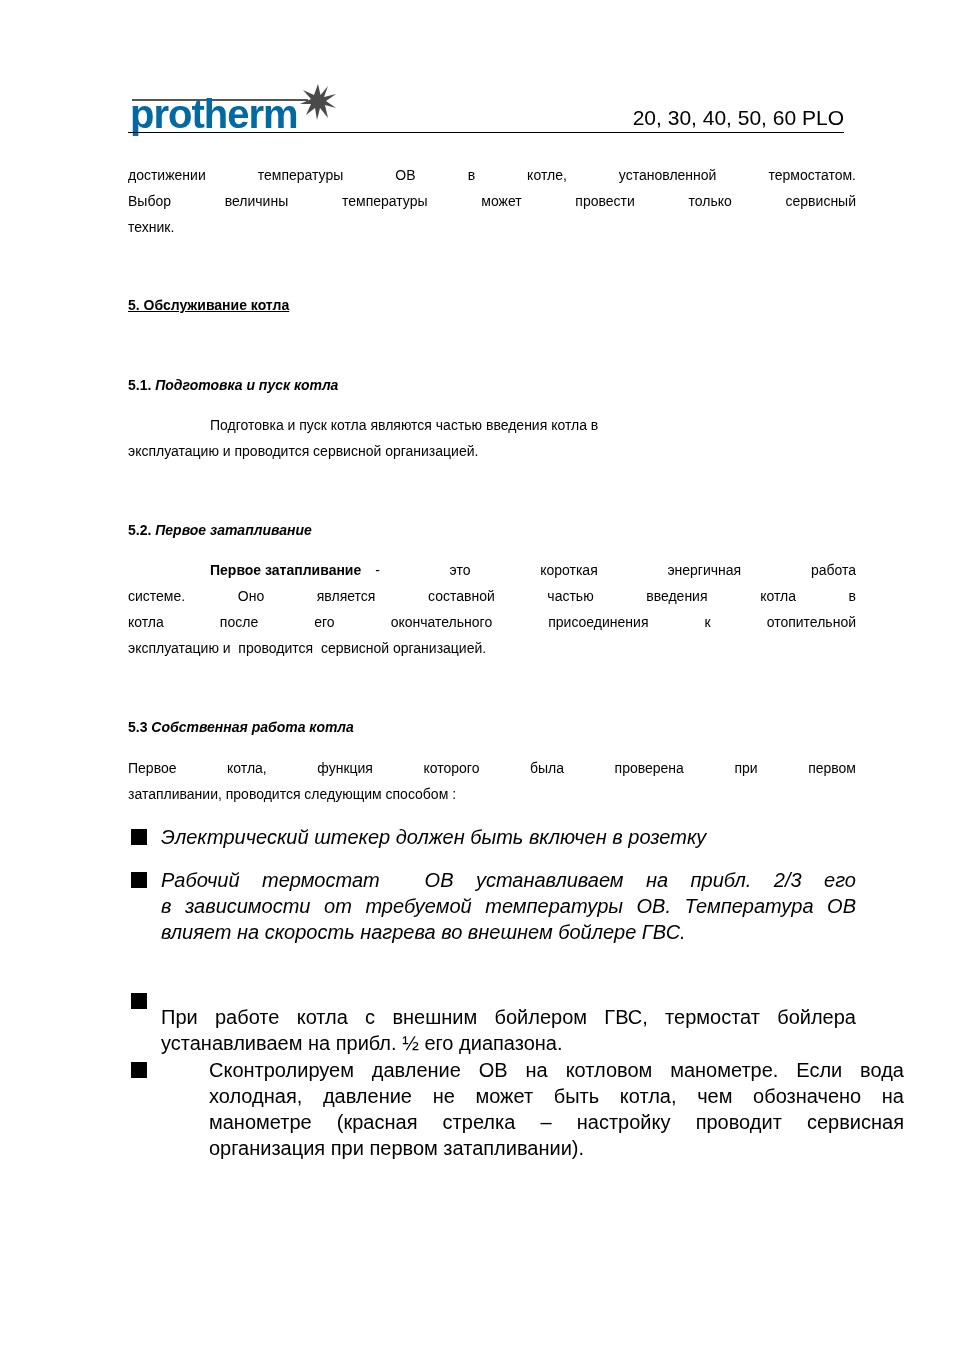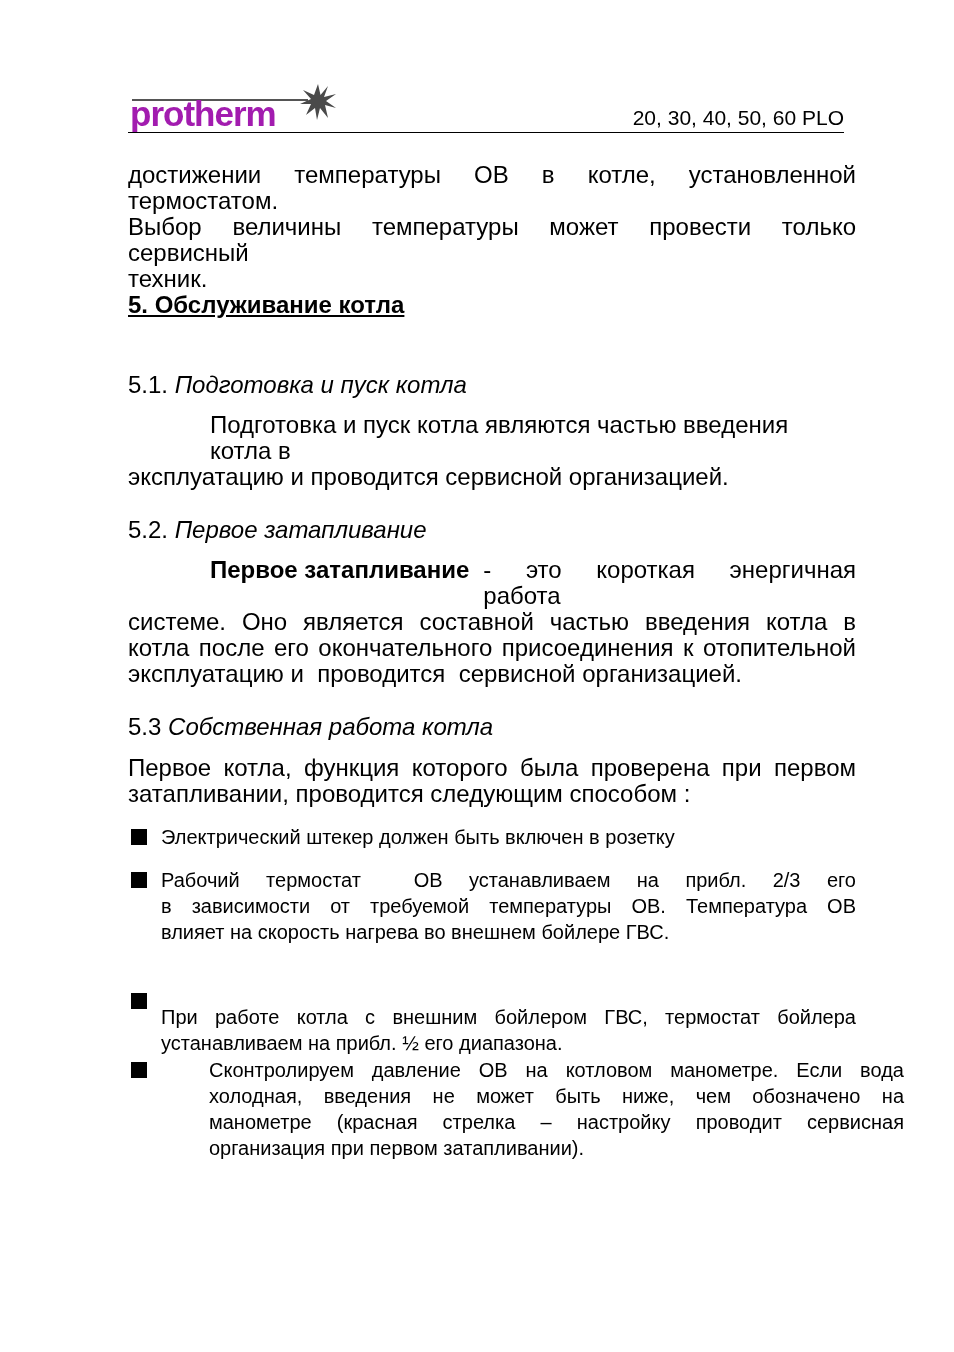--- a/index.html
+++ b/index.html
@@ -5,29 +5,29 @@
   html, body { margin: 0; padding: 0; background: #ffffff; }
   body { width: 954px; height: 1352px; position: relative; overflow: hidden;
          font-family: "Liberation Sans", sans-serif; color: #000; }
   .page { position: absolute; left: 0; top: 0; width: 954px; height: 1352px; }
 
   
   .header { position: absolute; left: 128px; top: 82px; width: 716px; height: 60px; }
   .logo { position: absolute; left: 0; top: 0; width: 220px; height: 60px; }
   .logo-topline { position: absolute; left: 4px; top: 17px; width: 176px; height: 2px; background: #555; }
   .logo-text { position: absolute; left: 2px; top: 12px; font-family: "Liberation Sans", sans-serif;
-               font-weight: bold; font-size: 35px; letter-spacing: -1px; color: #a21caf; line-height: 40px; }
+               font-weight: bold; font-size: 40px; letter-spacing: -1px; color: #0369a1; line-height: 40px; }
   .logo-star { position: absolute; left: 170px; top: 0px; width: 40px; height: 40px; }
   .header-rule { position: absolute; left: 0; top: 50px; width: 716px; height: 1px; background: #000; }
   .model { position: absolute; right: 0; top: 24px; font-size: 21px; line-height: 24px; }
 
   
-  .t { position: absolute; left: 128px; width: 728px; font-size: 24px; line-height: 26px; }
+  .t { position: absolute; left: 128px; width: 728px; font-size: 14px; line-height: 26px; }
   .h1 { font-weight: bold; text-decoration: underline; }
-  .h2 { font-weight: normal; }
+  .h2 { font-weight: bold; }
   .h2 i { font-style: italic; }
   .bullet { position: absolute; left: 131px; width: 16px; height: 16px; background: #000; }
   .bt { position: absolute; left: 161px; width: 695px; font-size: 20px; line-height: 26px; text-align: justify; }
   .line { display: block; }
   .line.just { text-align: justify; text-align-last: justify; }
   .pagenum { position: absolute; left: 0; width: 954px; top: 1246px; text-align: center;
              font-family: "Liberation Serif", serif; font-size: 20px; }
 </style>
 </head>
 <body>
@@ -80,38 +80,38 @@
   <div class="t h2" style="top:714px;">
     <span>5.3</span>
     <i>Собственная работа котла</i>
   </div>
   <div class="t" style="top:755px;">
     <span class="line just">Первое котла, функция которого была проверена при первом</span>
     <span class="line">затапливании, проводится следующим способом :</span>
   </div>
 
   <div class="bullet" style="top:829px;"></div>
-  <div class="bt" style="top:824px;">
+  <div class="bt" style="top:824px;font-style:italic;">
     <span class="line">Электрический штекер должен быть включен в розетку</span>
   </div>
 
   <div class="bullet" style="top:872px;"></div>
-  <div class="bt" style="top:867px;">
+  <div class="bt" style="top:867px;font-style:italic;">
     <span class="line just" style="white-space:pre-wrap;">Рабочий термостат  ОВ устанавливаем на прибл. 2/3 его</span>
     <span class="line just">в зависимости от требуемой температуры ОВ. Температура ОВ</span>
     <span class="line">влияет на скорость нагрева во внешнем бойлере ГВС.</span>
   </div>
 
   <div class="bullet" style="top:993px;"></div>
   <div class="bt" style="top:988px;margin-top:16px;">
     <span class="line just">При работе котла с внешним бойлером ГВС, термостат бойлера</span>
     <span class="line">устанавливаем на прибл. ½ его диапазона.</span>
   </div>
 
   <div class="bullet" style="top:1062px;"></div>
   <div class="bt" style="top:1057px;margin-left:48px;">
     <span class="line just">Сконтролируем давление ОВ на котловом манометре. Если вода</span>
-    <span class="line just">холодная, введения не может быть ниже, чем обозначено на</span>
+    <span class="line just">холодная, давление не может быть котла, чем обозначено на</span>
     <span class="line just">манометре (красная стрелка – настройку проводит сервисная</span>
     <span class="line">организация при первом затапливании).</span>
   </div>
 
 </div>
 
 </body></html>

